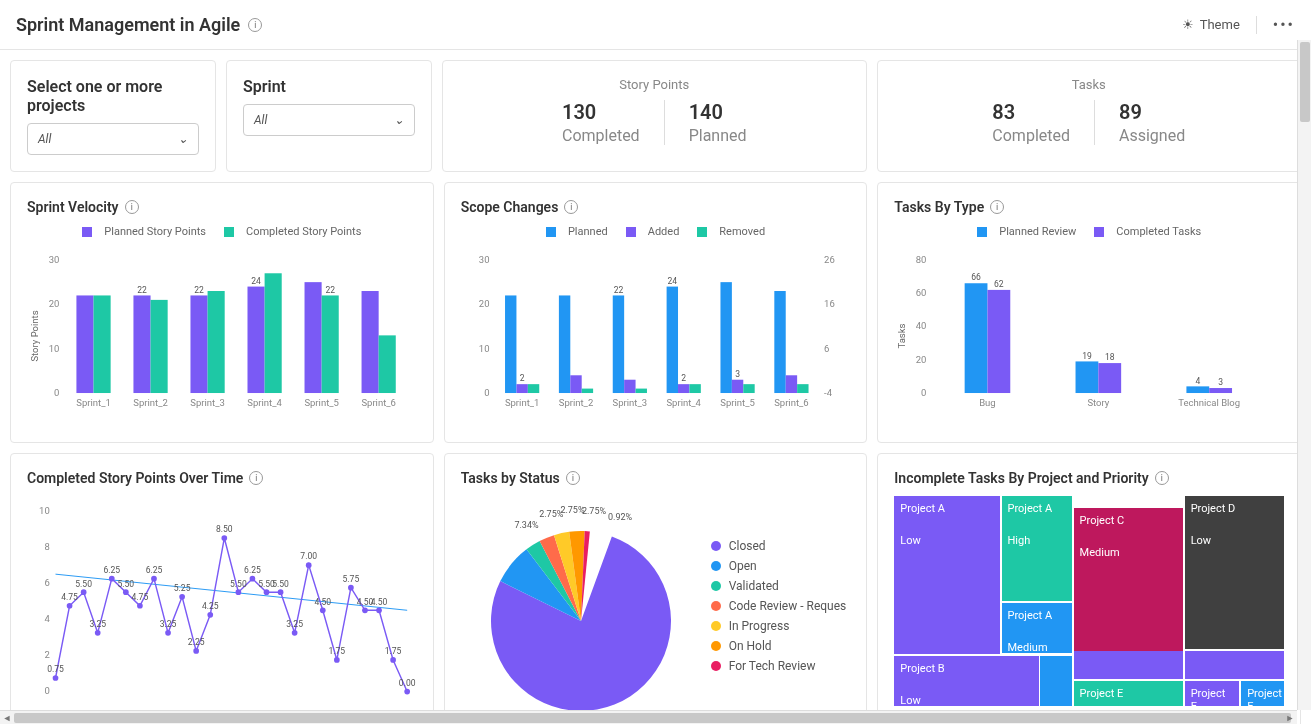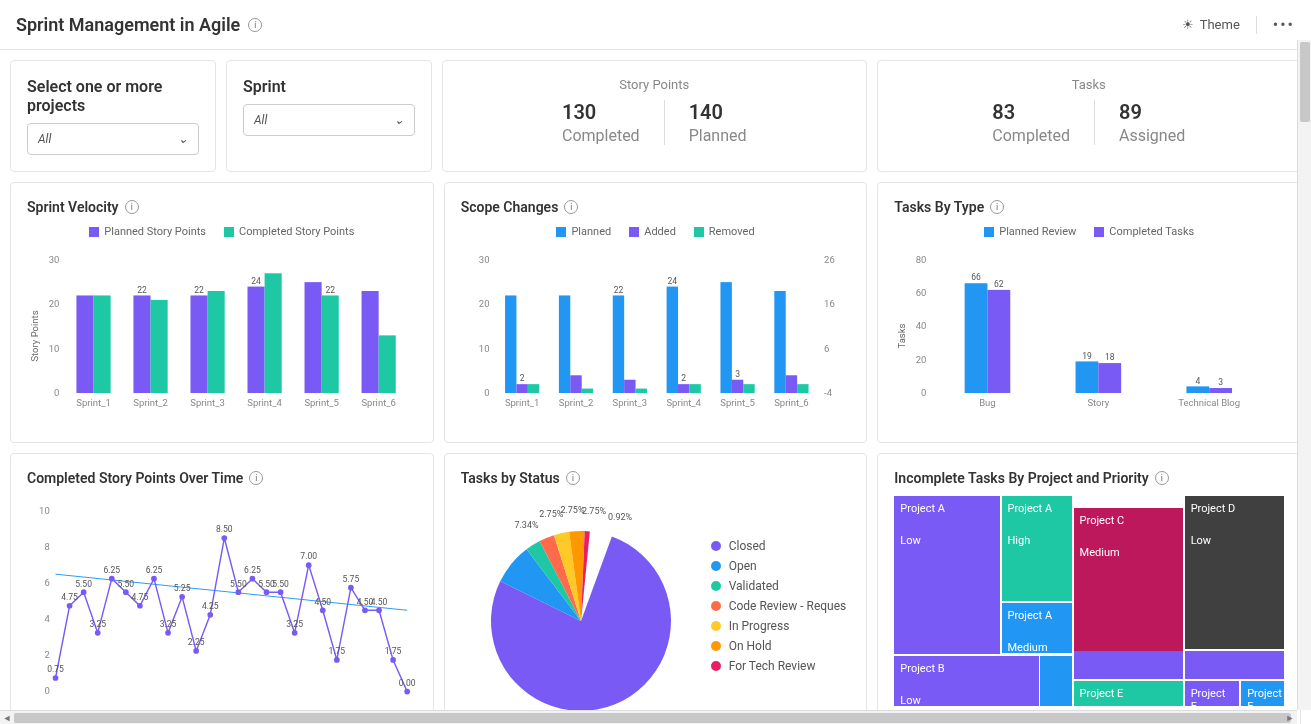--- a/index.html
+++ b/index.html
@@ -20,21 +20,21 @@
 .select{width:100%;padding:8px 10px;border:1px solid #ccc;border-radius:4px;font-size:12px;font-style:italic;color:#555;cursor:pointer;display:flex;justify-content:space-between;align-items:center}
 .kpi-big{font-size:22px;font-weight:600;color:#333}
 .kpi-sub{font-size:13px;color:#888;margin-top:4px}
 .kpi-split{display:flex;gap:24px;justify-content:center;margin-top:6px}
 .kpi-split .col{text-align:left}
 .kpi-split .num{font-size:20px;font-weight:600}
 .kpi-split .lbl{font-size:16px;color:#888;margin-top:2px}
 .kpi-split .sep{width:1px;background:#ddd}
 .kpi-head{font-size:13px;color:#888;text-align:center;margin-bottom:8px}
 .legend{display:flex;justify-content:center;gap:18px;font-size:11px;color:#666;margin-bottom:8px}
-.legend-item{display:flex;align-items:center;gap:5px}
+.legend-item{display:flex;align-items:center;gap:12px}
 .legend-sw{width:10px;height:10px}
 svg{display:block}
 .axis-label{font-size:10px;fill:#888}
 .axis-title{font-size:10px;fill:#666}
 .data-label{font-size:9px;fill:#555}
 .pie-legend{font-size:12px;color:#555}
 .pie-legend div{display:flex;align-items:center;gap:8px;margin:6px 0}
 .pie-legend .dot{width:10px;height:10px;border-radius:50%}
 .tm-cell{color:#fff;font-size:11px;padding:6px;display:flex;flex-direction:column;gap:19px}
 .scroll-x{position:fixed;bottom:0;left:0;right:14px;height:14px;background:#f3f3f3;border-top:1px solid #ddd}

